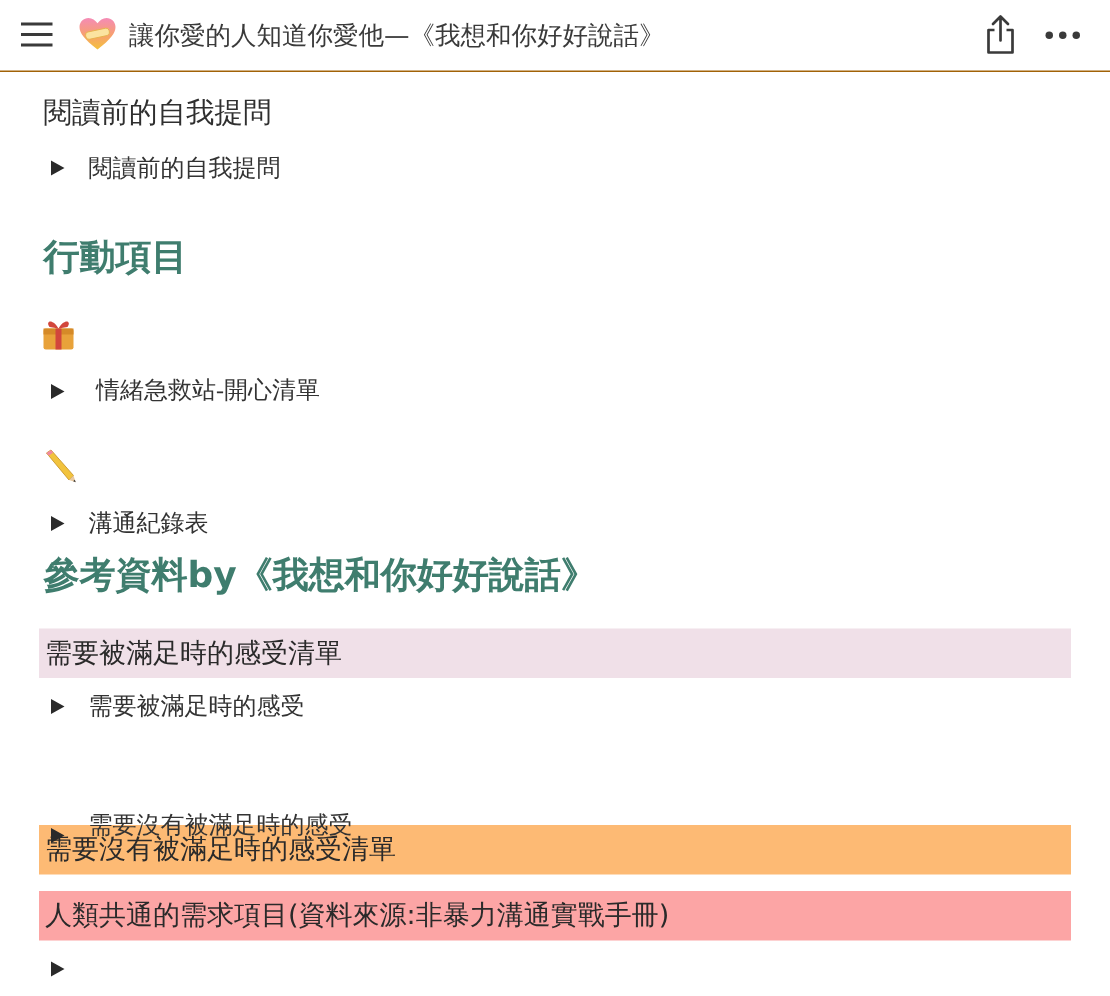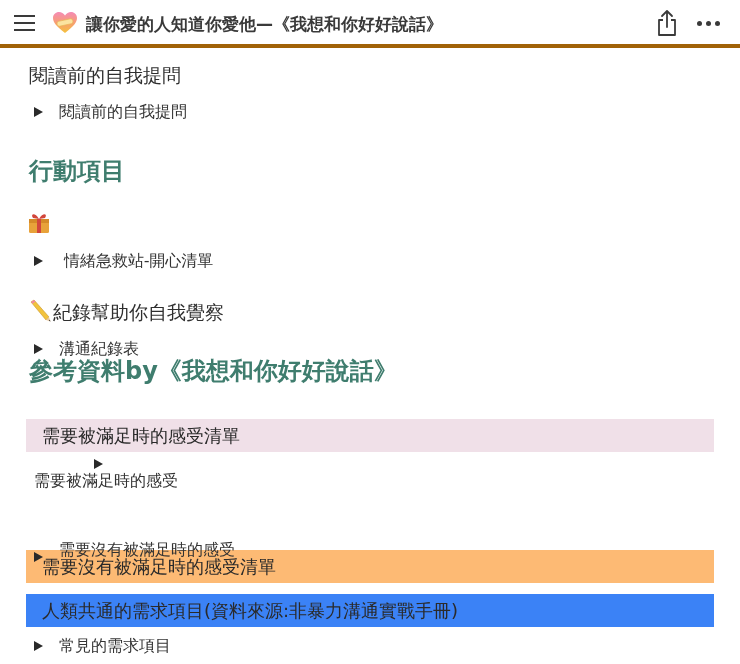--- a/index.html
+++ b/index.html
@@ -4,23 +4,22 @@
   <style>
     * { box-sizing: border-box; margin: 0; padding: 0; }
     html, body {
       width: 740px; height: 664px; overflow: hidden;
       background: #ffffff;
       font-family: "DejaVu Sans", "Liberation Sans", sans-serif;
       color: #2f2f2f;
     }
     .topbar {
       position: absolute; left: 0; top: 0; width: 740px; height: 48px;
-      border-bottom: 4px solid #a16207;
+      border-bottom: 1px solid #a16207;
       background: #ffffff;
-      font-weight: bold;
     }
     .hamburger {
       position: absolute; left: 14px; top: 15px; width: 21px; height: 17px;
       cursor: pointer;
     }
     .hamburger span {
       position: absolute; left: 0; width: 21px; height: 2px; background: #3a3a3a;
     }
     .hamburger span:nth-child(1) { top: 0; }
     .hamburger span:nth-child(2) { top: 7px; }
@@ -62,21 +61,21 @@
     }
     .toggle .tri {
       width: 0; height: 0;
       border-top: 5px solid transparent; border-bottom: 5px solid transparent;
       border-left: 9px solid #2a2a2a;
       margin-right: 16px;
     }
     .toggle .lbl { font-size: 16px; line-height: 24px; color: #333; }
     .band {
       position: absolute; left: 26px; width: 688px; height: 33px;
-      padding-left: 16px;
+      padding-left: 4px;
       font-size: 18px; line-height: 33px; color: #2a2a2a; white-space: nowrap;
     }
     .emoji-inline {
       display: inline-block; vertical-align: -3px; width: 24px; height: 24px; margin-right: 2px;
     }
   </style>
 </head>
 <body>
 
 <div class="topbar">
@@ -128,38 +127,37 @@
   <span class="tri" style="margin-right:21px;"></span>
   <span class="lbl">情緒急救站-開心清單</span>
 </div>
 
 <div class="h3" style="top:298px; left:27px;">
   <svg class="emoji-inline" viewBox="0 0 24 24">
     <path d="M4 4 L7 2 L22 19 L19 22 Z" fill="#f2c33d" stroke="#c9962a" stroke-width="0.6"></path>
     <path d="M4 4 L7 2 L8.5 3.6 L5.5 5.8 Z" fill="#f08aa0"></path>
     <path d="M19 22 L22 19 L23.5 23.5 Z" fill="#e9c9a0"></path>
     <path d="M22.8 21.8 L23.5 23.5 L21.8 22.8 Z" fill="#333"></path>
-  </svg><span>紀錄幫助你自我覺察</span>
+  </svg>
 </div>
 <div class="toggle" style="top:337px;justify-content:flex-end;">
   <span class="tri"></span>
   <span class="lbl">溝通紀錄表</span>
 </div>
 
-<div class="h-green" style="top:357px;">參考資料by《我想和你好好說話》</div>
+<div class="h-green" style="top:369px;">參考資料by《我想和你好好說話》</div>
 
 <div class="band" style="top:419px; background:#f0e0e8;">需要被滿足時的感受清單</div>
-<div class="toggle" style="top:459px;flex-direction:column;">
+<div class="toggle" style="top:459px;">
   <span class="tri"></span>
   <span class="lbl">需要被滿足時的感受</span>
 </div>
 
 <div class="band" style="top:506px; background:#fdba74;margin-top:44px;">需要沒有被滿足時的感受清單</div>
 <div class="toggle" style="top:538px;align-items:flex-end;">
   <span class="tri"></span>
   <span class="lbl">需要沒有被滿足時的感受</span>
 </div>
 
-<div class="band" style="top:594px; background:#3b82f6;">人類共通的需求項目(資料來源:非暴力溝通實戰手冊)</div>
+<div class="band" style="top:594px; background:#fca5a5;">人類共通的需求項目(資料來源:非暴力溝通實戰手冊)</div>
 <div class="toggle" style="top:634px;">
   <span class="tri"></span>
-  <span class="lbl">常見的需求項目</span>
 </div>
 
 </body></html>

